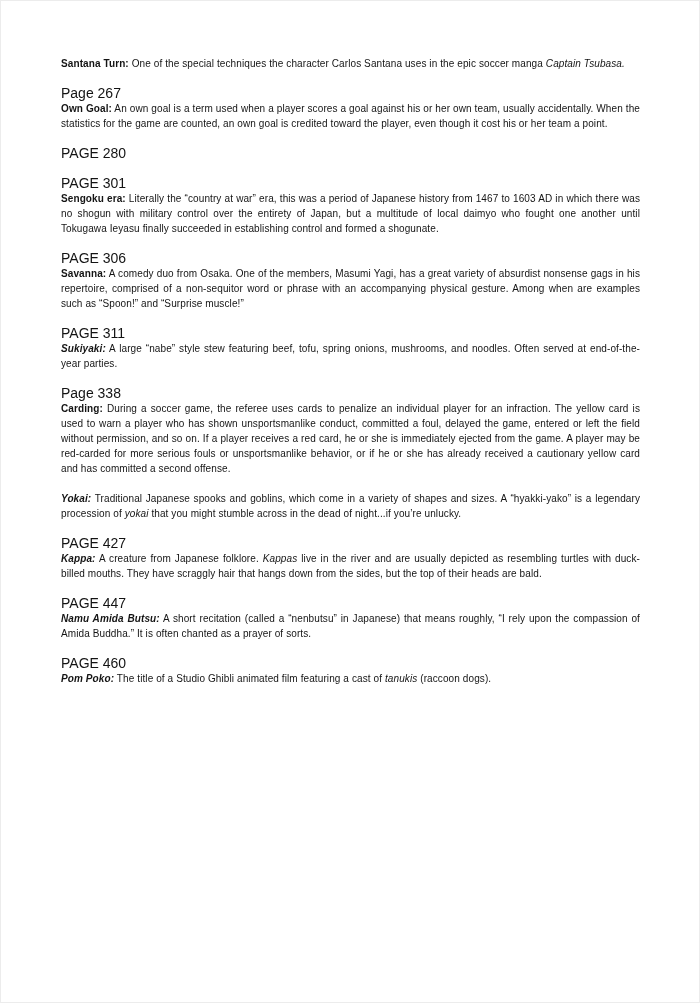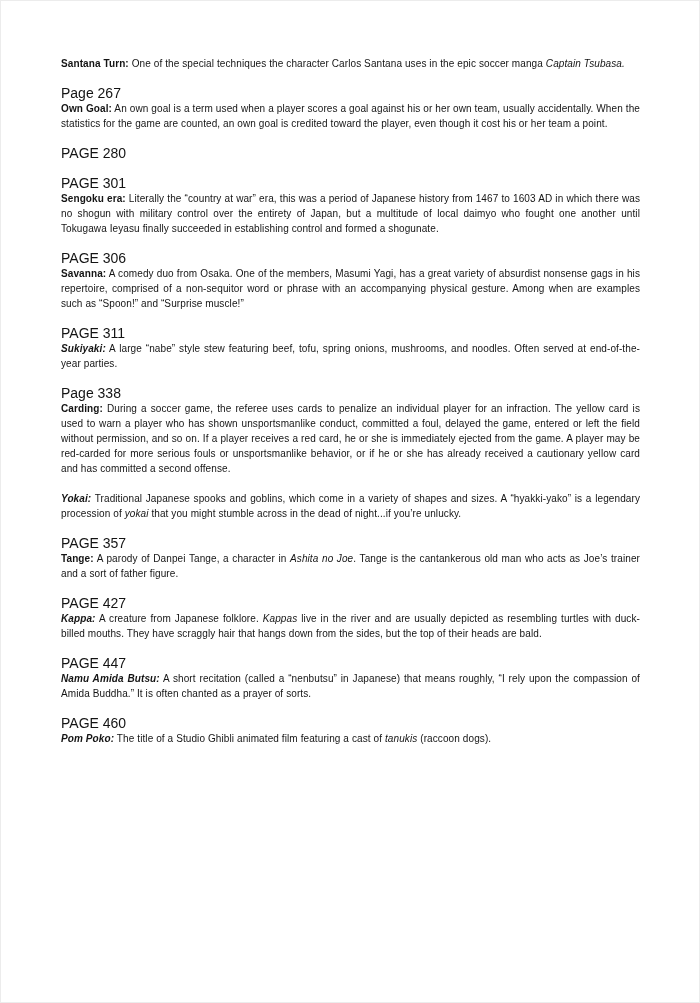--- a/index.html
+++ b/index.html
@@ -65,24 +65,20 @@
         <div class="entry-body"><span class="st-bi">Sukiyaki:</span><span> A large “nabe” style stew featuring beef, tofu, spring onions, mushrooms, and noodles. Often served at end-of-the-year parties.</span></div>
       </div>
       <div class="entry">
         <div class="page-label">Page 338</div>
         <div class="entry-body"><span class="st-b">Carding:</span><span> During a soccer game, the referee uses cards to penalize an individual player for an infraction. The yellow card is used to warn a player who has shown unsportsmanlike conduct, committed a foul, delayed the game, entered or left the field without permission, and so on. If a player receives a red card, he or she is immediately ejected from the game. A player may be red-carded for more serious fouls or unsportsmanlike behavior, or if he or she has already received a cautionary yellow card and has committed a second offense.</span></div>
       </div>
       <div class="entry">
         <div class="entry-body"><span class="st-bi">Yokai:</span><span> Traditional Japanese spooks and goblins, which come in a variety of shapes and sizes. A “hyakki-yako” is a legendary procession of </span><span class="st-i">yokai</span><span> that you might stumble across in the dead of night...if you’re unlucky.</span></div>
       </div>
       <div class="entry">
-        <div class="page-label">PAGE 357</div>
-        <div class="entry-body"><span class="st-b">Tange:</span><span> A parody of Danpei Tange, a character in </span><span class="st-i">Ashita no Joe</span><span>. Tange is the cantankerous old man who acts as Joe’s trainer and a sort of father figure.</span></div>
-      </div>
-      <div class="entry">
         <div class="page-label">PAGE 427</div>
         <div class="entry-body"><span class="st-bi">Kappa:</span><span> A creature from Japanese folklore. </span><span class="st-i">Kappas</span><span> live in the river and are usually depicted as resembling turtles with duck-billed mouths. They have scraggly hair that hangs down from the sides, but the top of their heads are bald.</span></div>
       </div>
       <div class="entry">
         <div class="page-label">PAGE 447</div>
         <div class="entry-body"><span class="st-bi">Namu Amida Butsu:</span><span> A short recitation (called a “nenbutsu” in Japanese) that means roughly, “I rely upon the compassion of Amida Buddha.” It is often chanted as a prayer of sorts.</span></div>
       </div>
       <div class="entry">
         <div class="page-label">PAGE 460</div>
         <div class="entry-body"><span class="st-bi">Pom Poko:</span><span> The title of a Studio Ghibli animated film featuring a cast of </span><span class="st-i">tanukis</span><span> (raccoon dogs).</span></div>

